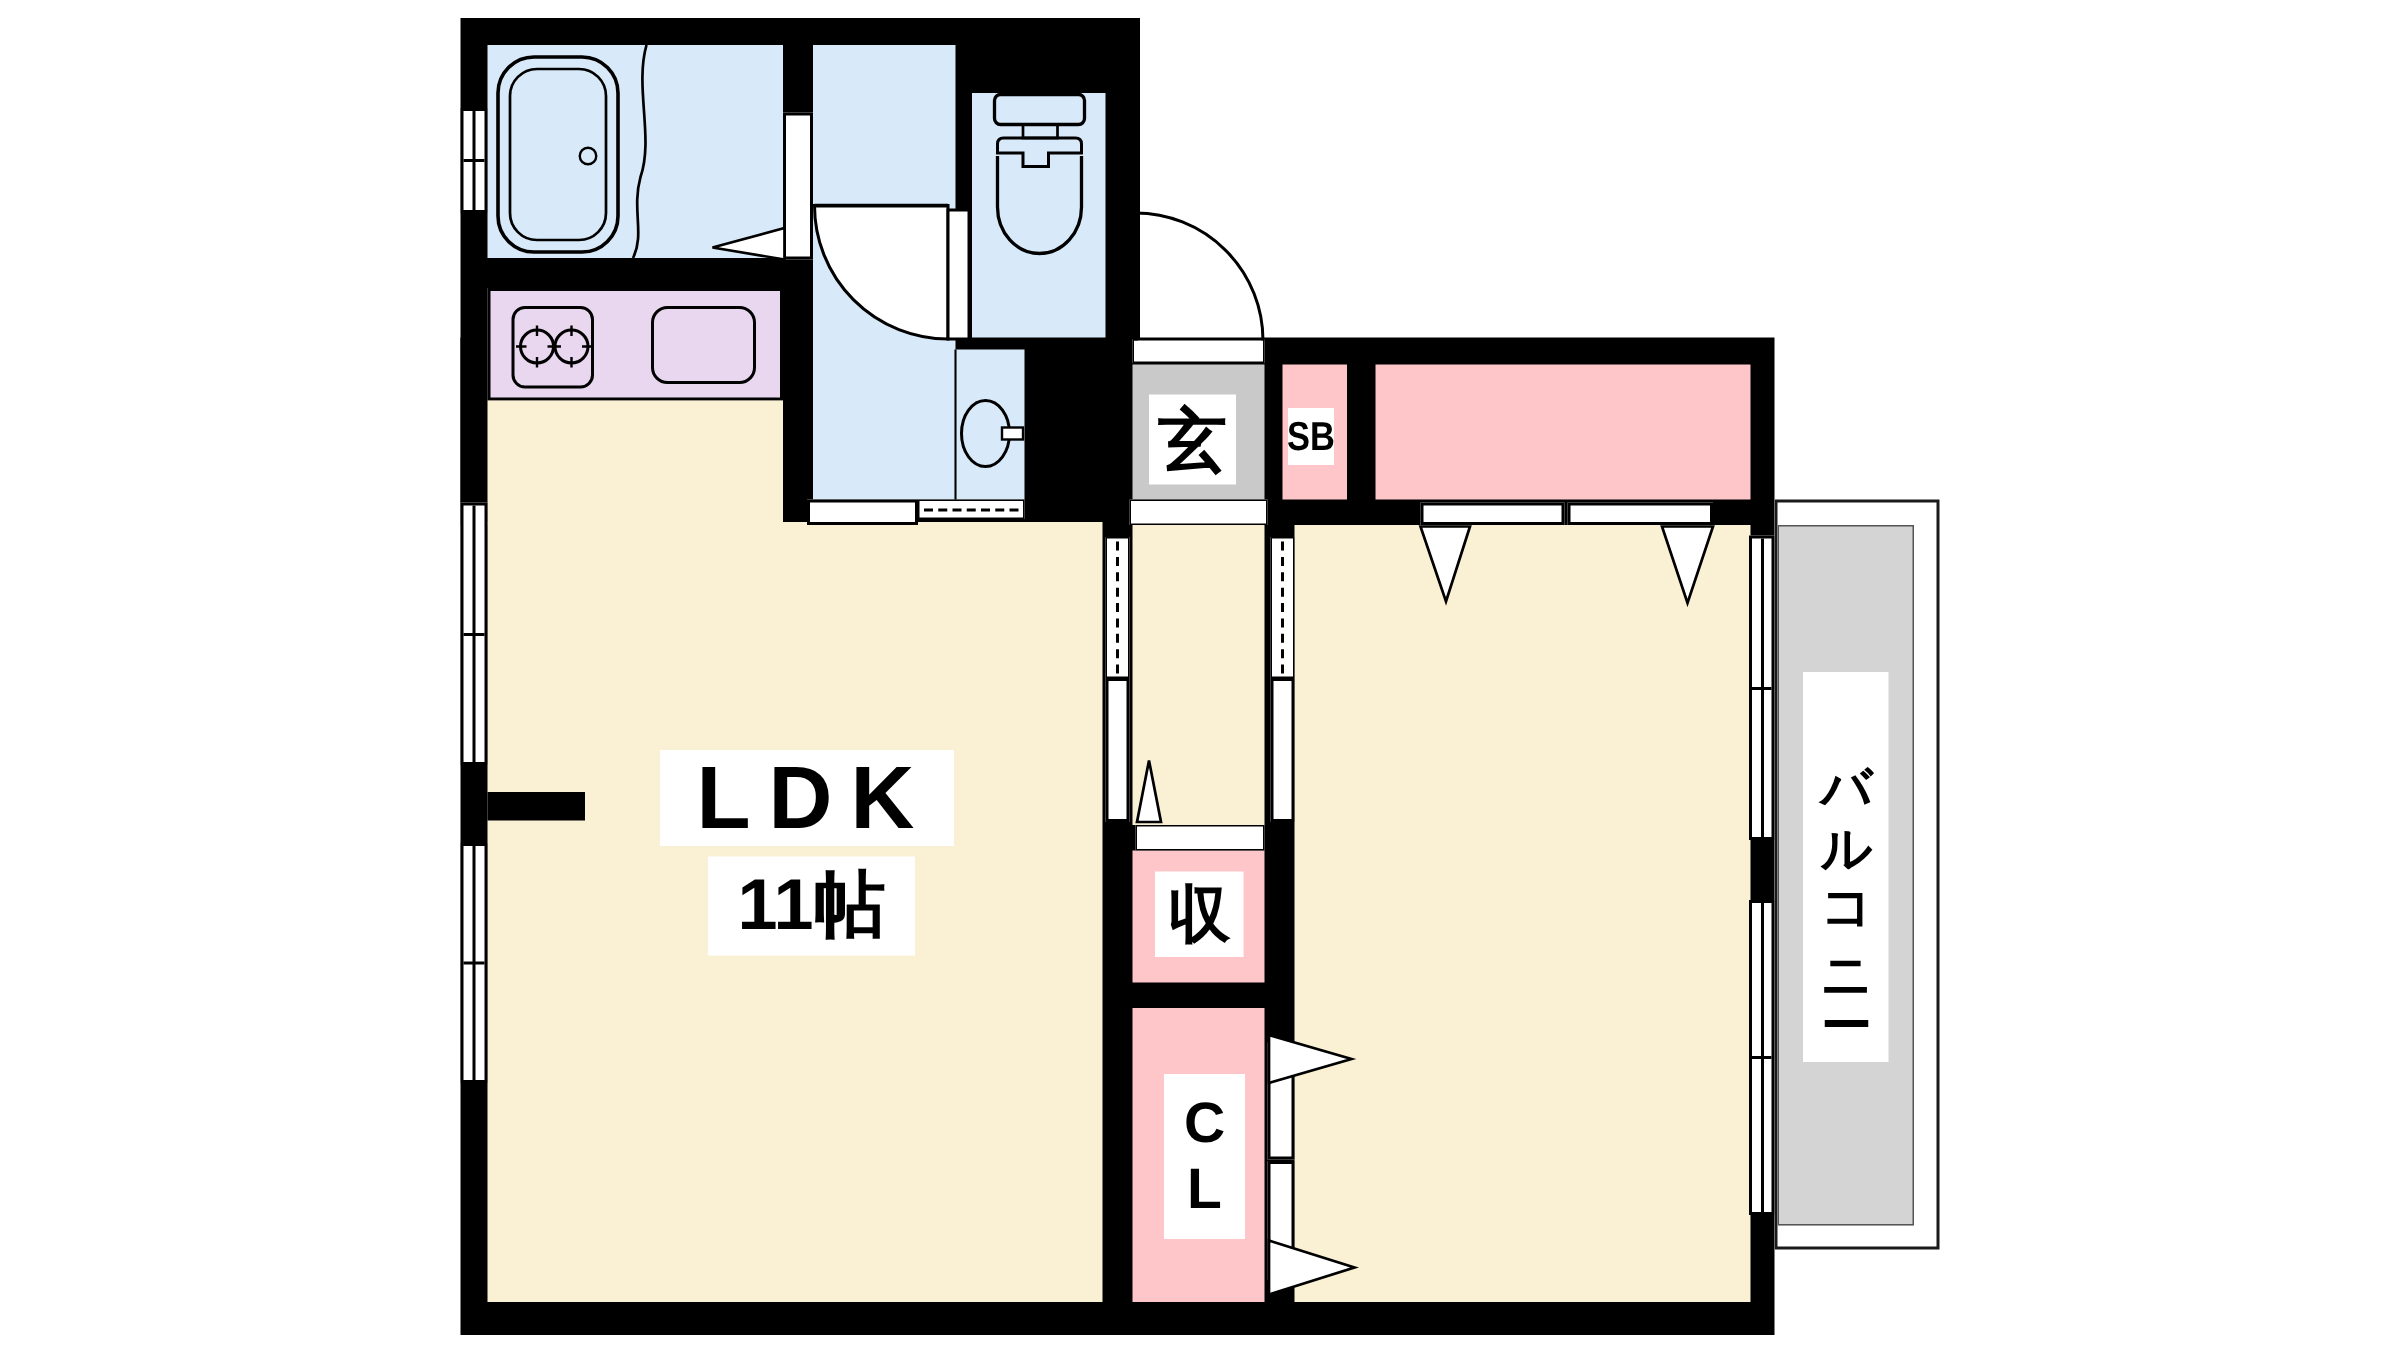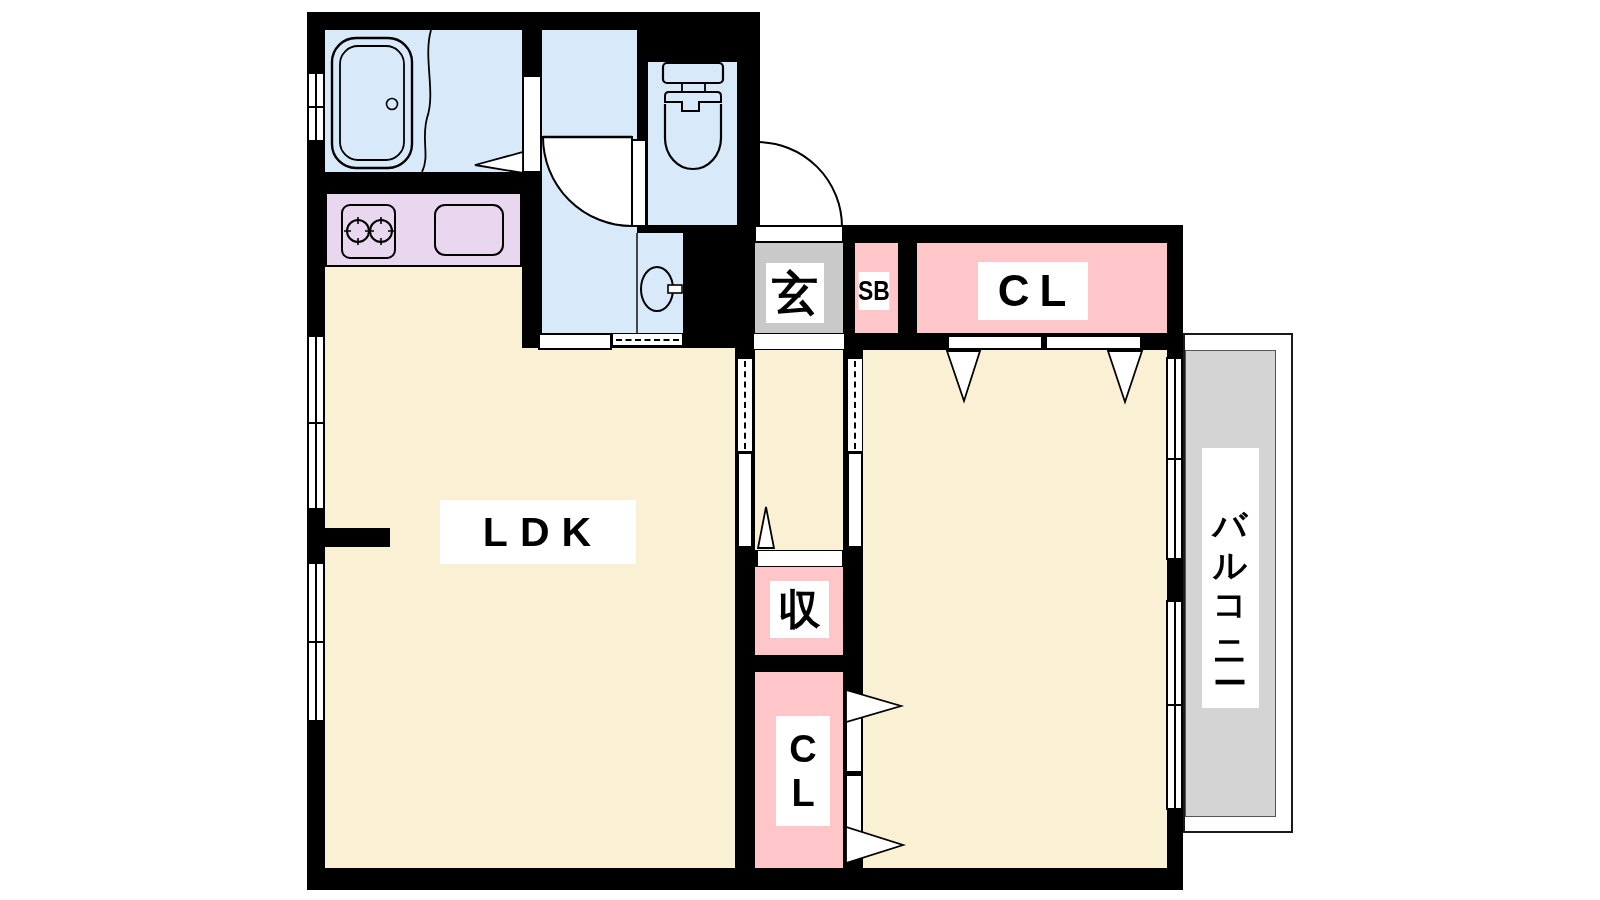--- a/index.html
+++ b/index.html
@@ -138,24 +138,24 @@
     <line x1="637" y1="233" x2="637" y2="333" stroke="#000" stroke-width="1.4"></line>
     <g fill="#ffffff" stroke="#000" stroke-width="1.8">
       <polygon points="758,548 774,548 766,507"></polygon>
       <polygon points="947,351 980,351 964,401"></polygon>
       <polygon points="1108,351 1142,351 1125,402"></polygon>
       <polygon points="846,690 846,722 901,706"></polygon>
       <polygon points="846,827 846,863 903,845"></polygon>
     </g>
   </svg>
 
-  <div class="lbl z40" style="left:440px;top:500px;width:196px;height:64px;font-size:41px;letter-spacing:12px;padding-left:10px;">LDK</div>
+  <div class="lbl z40" style="left:440px;top:500px;width:196px;height:64px;font-size:59px;letter-spacing:12px;padding-left:10px;">LDK</div>
+  <div class="lbl z40" style="left:472px;top:571px;width:138px;height:66px;font-size:48px;">11帖</div>
   <div class="lbl z40" style="left:766px;top:263px;width:58px;height:60px;font-size:46px;">玄</div>
   <div class="lbl z40" style="left:856px;top:272px;width:36px;height:38px;font-size:27px;transform:scaleX(.85);">SB</div>
-  <div class="lbl z40" style="left:978px;top:262px;width:110px;height:58px;font-size:44px;letter-spacing:10px;padding-left:8px;">CL</div>
   <div class="lbl z40" style="left:770px;top:581px;width:59px;height:57px;font-size:42px;">収</div>
   <div class="lbl lbl-col z40" style="left:776px;top:716px;width:54px;height:110px;font-size:38px;gap:6px;">
     <span>C</span>
     <span>L</span>
   </div>
   <div class="lbl lbl-v z40" style="left:1202px;top:448px;width:57px;height:260px;font-size:34px;">バルコニー</div>
 
 </div>
 
 </body></html>

